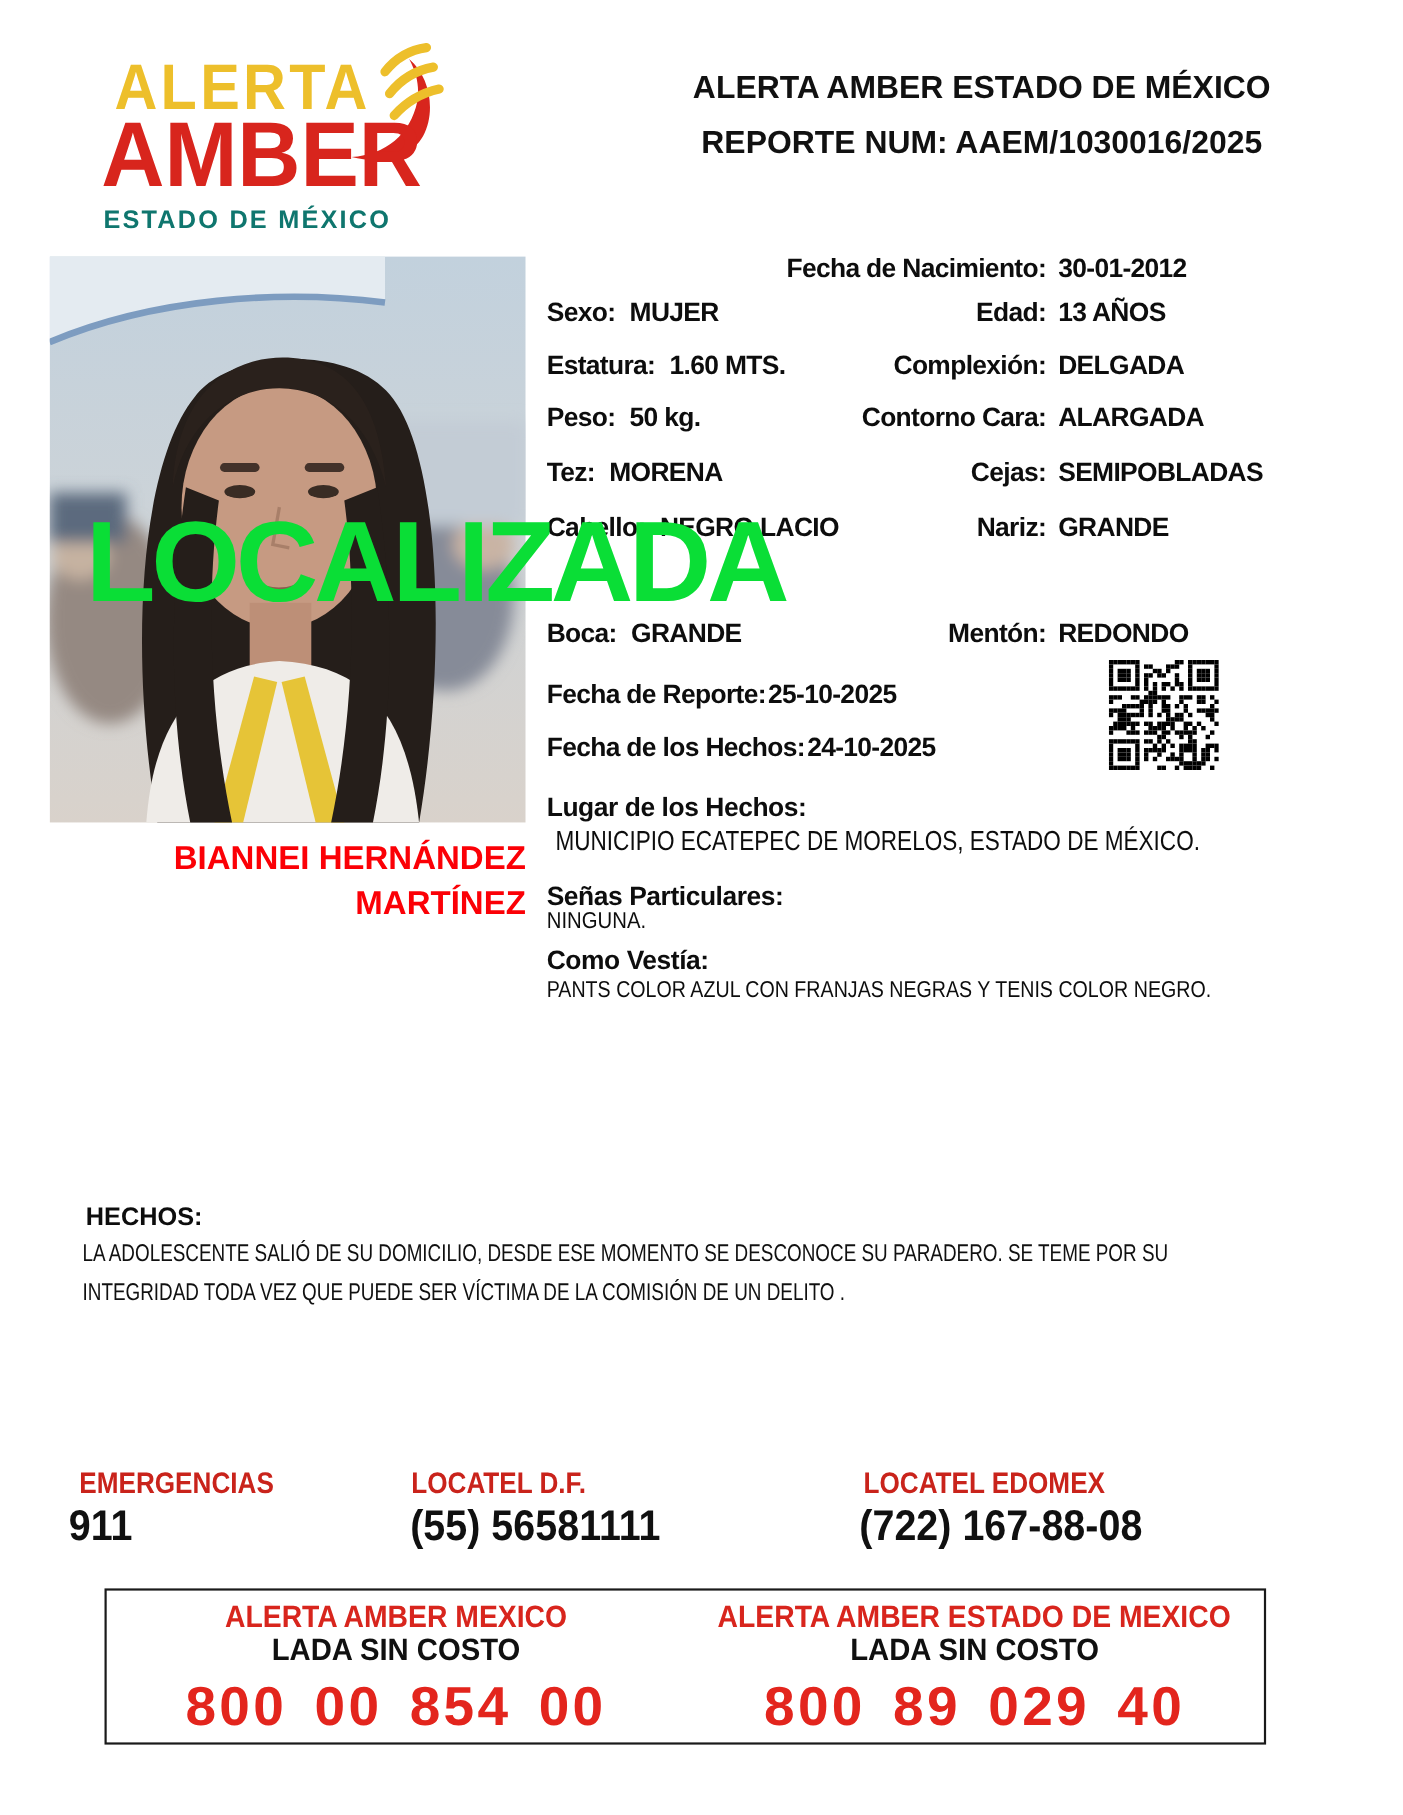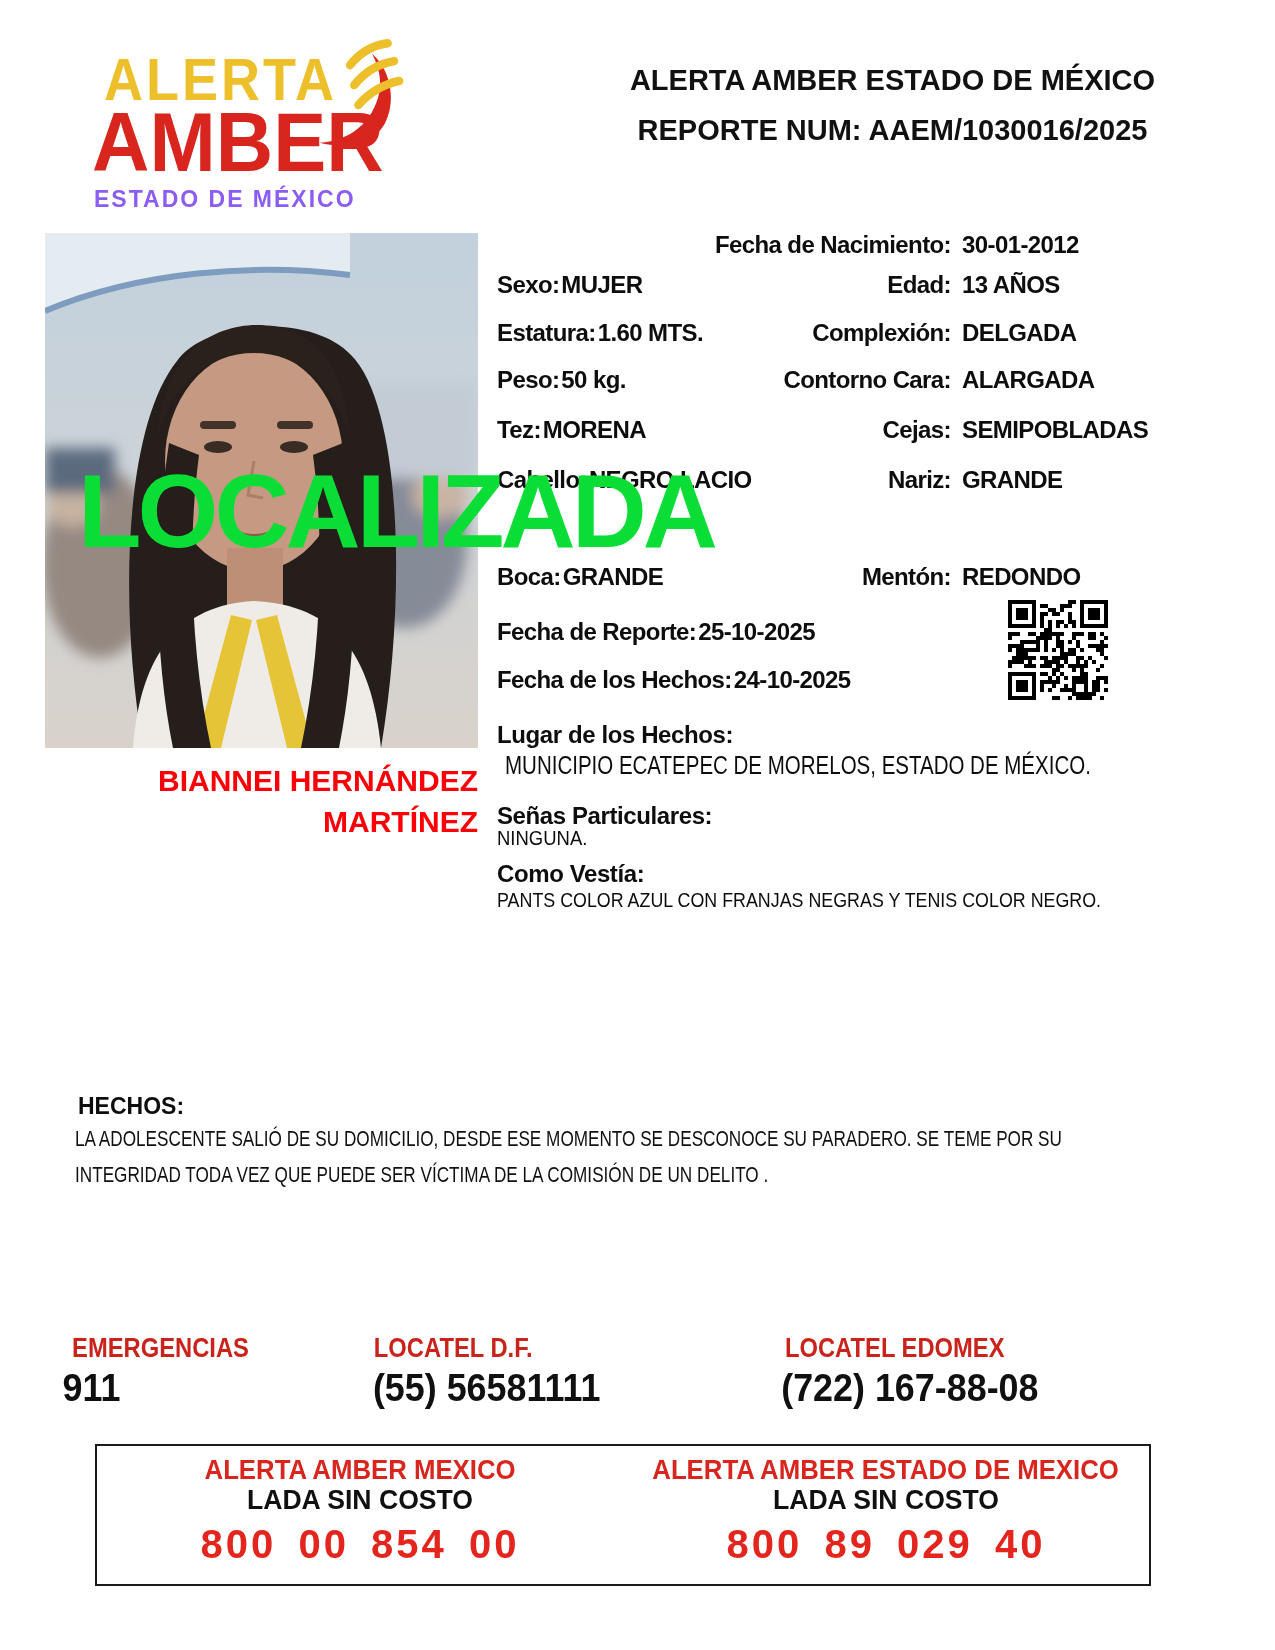--- a/index.html
+++ b/index.html
@@ -6,21 +6,21 @@
   .page{position:relative;width:1275px;height:1650px;background:#ffffff;overflow:hidden;
         font-family:"Liberation Sans",sans-serif;color:#0d0d0d;margin:0 auto;}
 
   
   .logo{position:absolute;left:92px;top:38px;width:300px;height:175px;}
   .logo-alerta{position:absolute;left:12px;top:8px;font-size:54px;font-weight:bold;
                letter-spacing:3px;color:#EDBF2B;transform:scaleY(1.08);transform-origin:top left;}
   .logo-amber{position:absolute;left:0px;top:56px;font-size:82px;font-weight:bold;
               letter-spacing:0px;color:#D8251D;transform:scale(0.97,1.02);transform-origin:top left;}
   .logo-estado{position:absolute;left:2px;top:148px;font-size:23px;font-weight:bold;
-               letter-spacing:2px;color:#8b5cf6;}
+               letter-spacing:2px;color:#0f766e;}
   .logo-swoosh{position:absolute;left:222px;top:0px;}
 
   
   .title-block{position:absolute;left:555px;top:55px;width:675px;text-align:center;}
   .title-line{font-size:29px;font-weight:bold;line-height:50px;color:#111;}
 
   
   .photo{position:absolute;left:45px;top:233px;width:433px;height:515px;overflow:hidden;}
 
   
@@ -28,21 +28,21 @@
              letter-spacing:-4px;color:#0ADE36;z-index:30;white-space:nowrap;}
 
   
   .name{position:absolute;left:45px;top:760px;width:433px;text-align:right;
         color:#FB0006;font-size:30px;font-weight:bold;line-height:41px;}
 
   
   .frow{position:absolute;left:497px;width:704px;display:grid;
         grid-template-columns:max-content 1fr 250px;
         font-size:24px;font-weight:bold;letter-spacing:-0.6px;}
-  .frow .lpair{display:flex;gap:2px;white-space:nowrap;}
+  .frow .lpair{display:flex;gap:13px;white-space:nowrap;}
   .frow .rlabel{justify-self:end;white-space:nowrap;}
   .frow .rvalue{padding-left:11px;white-space:nowrap;}
 
   .dline{position:absolute;left:497px;display:flex;gap:2px;
          font-size:24px;font-weight:bold;letter-spacing:-0.6px;white-space:nowrap;}
 
   .slabel{position:absolute;left:497px;font-size:24px;font-weight:bold;letter-spacing:-0.4px;}
   .svalue{position:absolute;left:497px;font-weight:normal;white-space:nowrap;
           transform-origin:top left;}
   .loc-value{top:751px;left:505px;font-size:25px;transform:scaleX(0.82);}
@@ -67,21 +67,21 @@
              transform:scaleX(0.92);margin-top:2px;white-space:nowrap;}
 
   
   .fbox{position:absolute;left:95px;top:1444px;width:1052px;height:138px;
         border:2px solid #1a1a1a;display:flex;}
   .fcell{flex:1;text-align:center;padding-top:9px;}
   .f-title{display:inline-block;color:#D8251D;font-size:28px;font-weight:bold;
            transform:scaleX(0.92);white-space:nowrap;line-height:30px;}
   .f-sub{color:#101010;font-size:28px;font-weight:bold;line-height:30px;
          display:block;transform:scaleX(0.95);}
-  .f-number{display:block;color:#E3251D;font-size:40px;font-weight:bold;margin-top:7px;
+  .f-number{display:block;color:#E3251D;font-size:50px;font-weight:bold;margin-top:7px;
             letter-spacing:3px;word-spacing:8px;white-space:nowrap;}
 </style>
 </head>
 <body>
 
 <div class="page">
 
   <div class="logo">
     <div class="logo-alerta">ALERTA</div>
     <svg class="logo-swoosh" width="95" height="110" viewBox="0 0 90 105">

